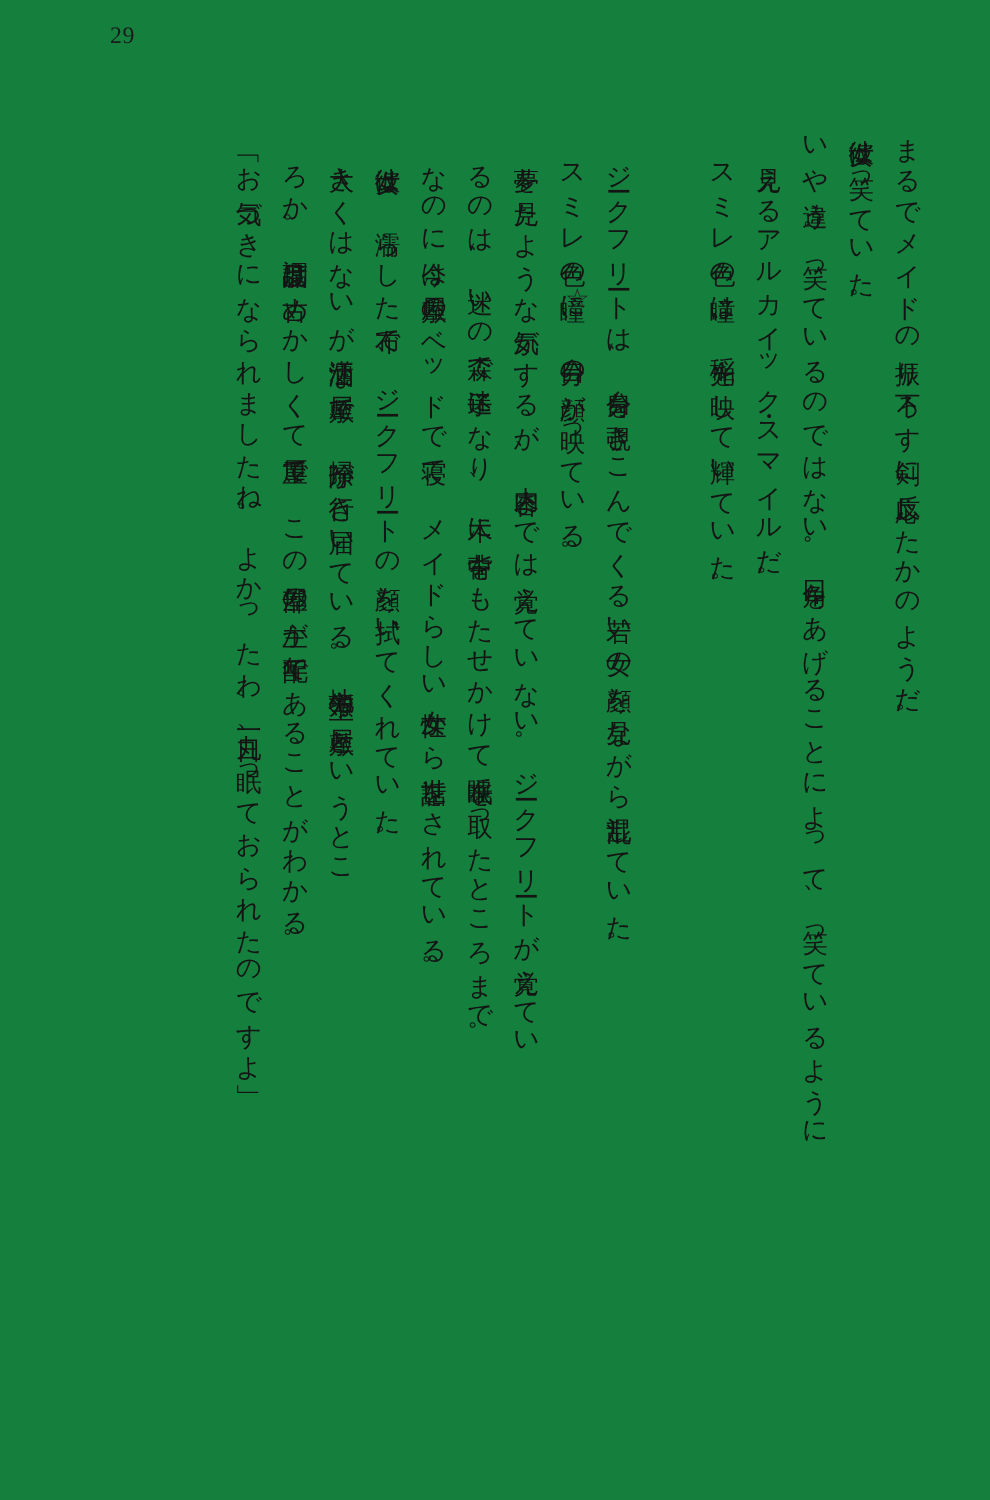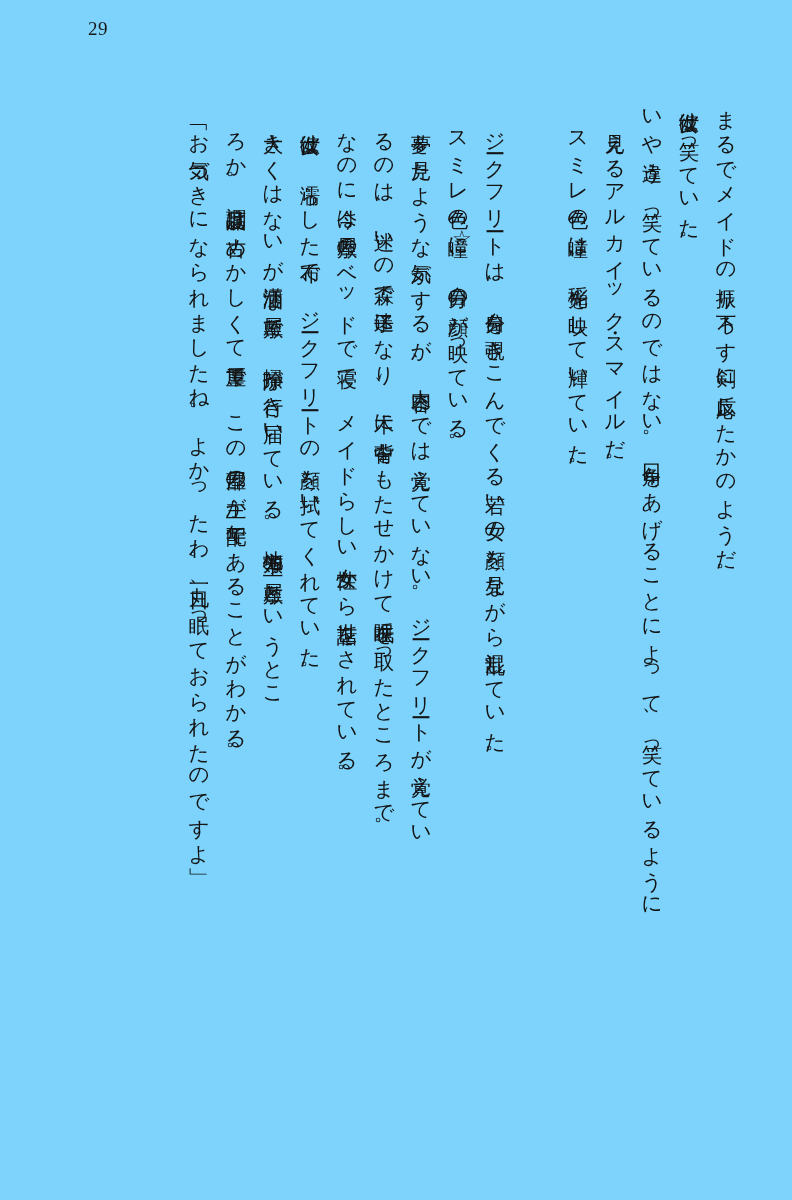--- a/index.html
+++ b/index.html
@@ -15,21 +15,21 @@
     position: relative;
     overflow: hidden;
   }
 
   .page {
     position: absolute;
     top: 0;
     left: 0;
     width: 792px;
     height: 1200px;
-    background: #7dd3fc;
+    background: #15803d;
   }
 
   
   .page-number {
     position: absolute;
     top: 18px;
     left: 88px;
     font-size: 19px;
     letter-spacing: 0.5px;
     color: #1a1a1a;

